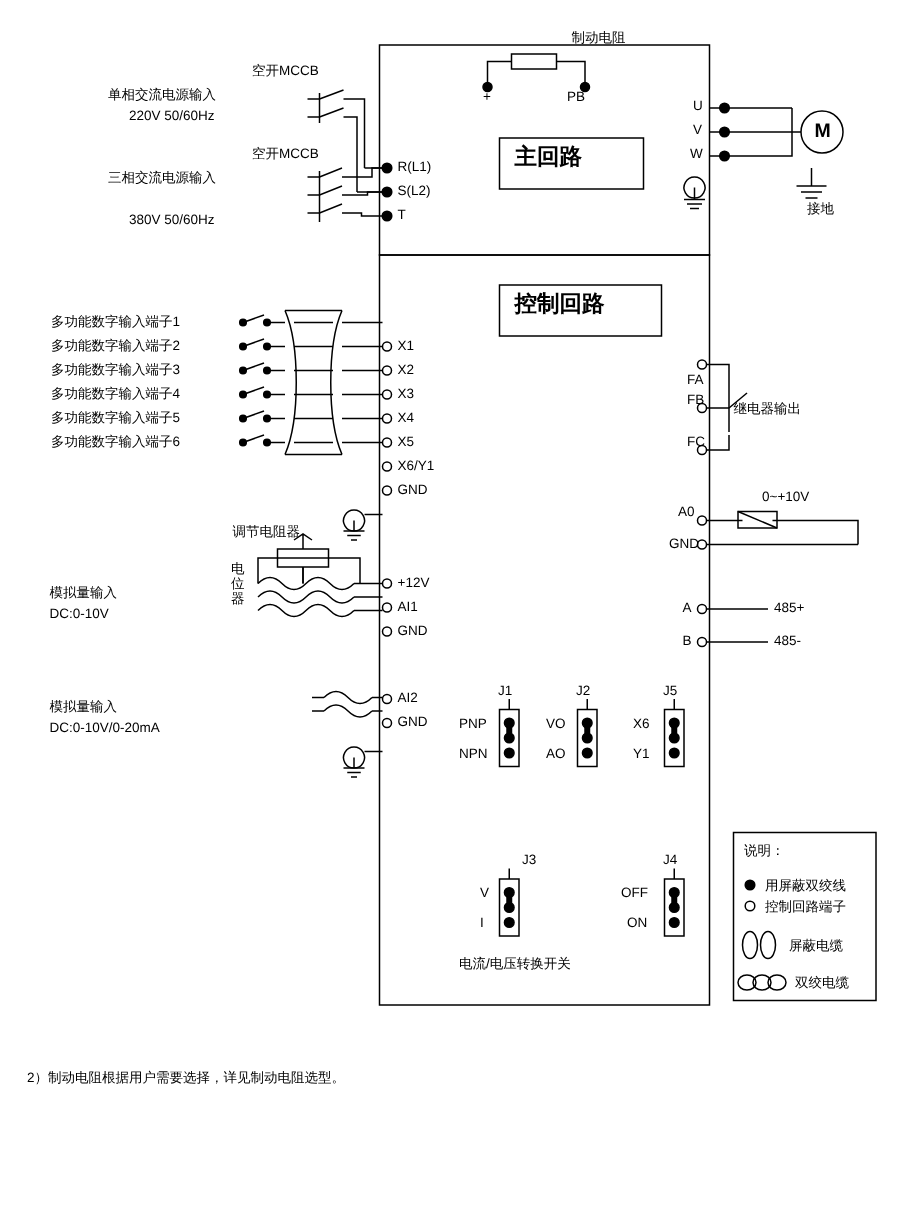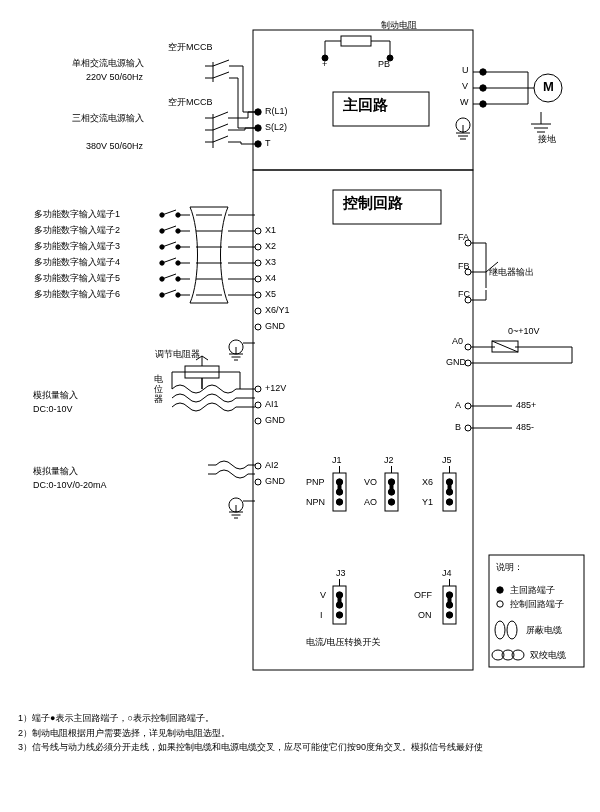--- a/index.html
+++ b/index.html
@@ -284,21 +284,21 @@
 <div class="lbl" style="left:33px;top:404px;">DC:0-10V</div>
 <div class="lbl" style="left:265px;top:383px;">+12V</div>
 <div class="lbl" style="left:265px;top:399px;text-align:right;">AI1</div>
 <div class="lbl" style="left:265px;top:415px;">GND</div>
 
 <div class="lbl" style="left:33px;top:466px;">模拟量输入</div>
 <div class="lbl" style="left:33px;top:480px;">DC:0-10V/0-20mA</div>
 <div class="lbl" style="left:265px;top:460px;">AI2</div>
 <div class="lbl" style="left:265px;top:476px;">GND</div>
 
-<div class="lbl" style="left:458px;top:232px;">FA</div>
+<div class="lbl" style="left:458px;top:248px;">FA</div>
 <div class="lbl" style="left:458px;top:261px;">FB</div>
 <div class="lbl" style="left:458px;top:289px;">FC</div>
 <div class="lbl" style="left:489px;top:267px;">继电器输出</div>
 
 <div class="lbl" style="left:508px;top:326px;">0~+10V</div>
 <div class="lbl" style="left:452px;top:336px;">A0</div>
 <div class="lbl" style="left:446px;top:357px;">GND</div>
 
 <div class="lbl" style="left:455px;top:400px;">A</div>
 <div class="lbl" style="left:455px;top:422px;">B</div>
@@ -310,33 +310,31 @@
 <div class="lbl" style="left:306px;top:497px;">NPN</div>
 
 <div class="lbl" style="left:384px;top:455px;">J2</div>
 <div class="lbl" style="left:364px;top:477px;">VO</div>
 <div class="lbl" style="left:364px;top:497px;">AO</div>
 
 <div class="lbl" style="left:442px;top:455px;">J5</div>
 <div class="lbl" style="left:422px;top:477px;">X6</div>
 <div class="lbl" style="left:422px;top:497px;">Y1</div>
 
-<div class="lbl" style="left:336px;top:568px;">J3</div>
+<div class="lbl" style="left:348px;top:568px;">J3</div>
 <div class="lbl" style="left:320px;top:590px;">V</div>
 <div class="lbl" style="left:320px;top:610px;">I</div>
 
 <div class="lbl" style="left:442px;top:568px;">J4</div>
 <div class="lbl" style="left:414px;top:590px;">OFF</div>
 <div class="lbl" style="left:418px;top:610px;">ON</div>
 
 <div class="lbl" style="left:306px;top:637px;">电流/电压转换开关</div>
 
 <div class="lbl" style="left:496px;top:562px;">说明：</div>
-<div class="lbl" style="left:510px;top:585px;">主回路端子</div>
+<div class="lbl" style="left:510px;top:585px;">用屏蔽双绞线</div>
 <div class="lbl" style="left:510px;top:599px;">控制回路端子</div>
 <div class="lbl" style="left:526px;top:625px;">屏蔽电缆</div>
 <div class="lbl" style="left:530px;top:650px;">双绞电缆</div>
 
 <div class="notes">
-  <p>1）端子●表示主回路端子，○表示控制回路端子。</p>
   <p>2）制动电阻根据用户需要选择，详见制动电阻选型。</p>
-  <p>3）信号线与动力线必须分开走线，如果控制电缆和电源电缆交叉，应尽可能使它们按90度角交叉。模拟信号线最好使</p>
 </div>
 
 </body></html>

